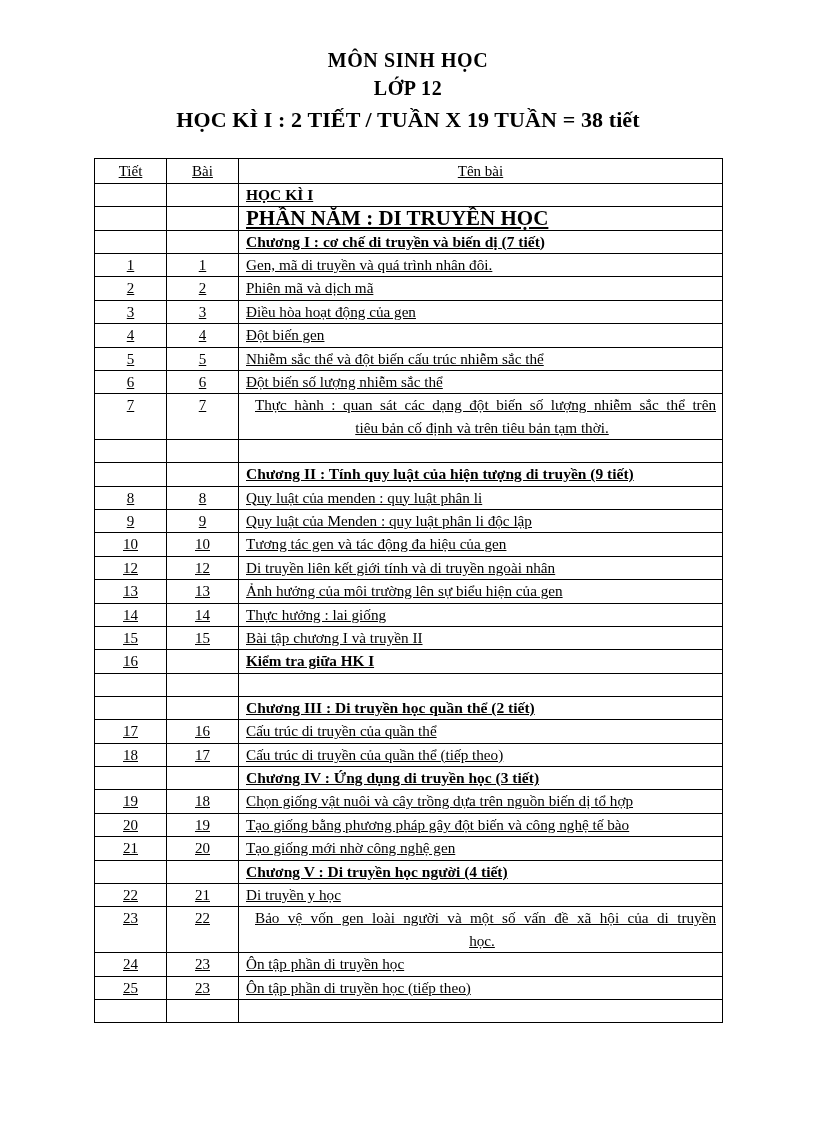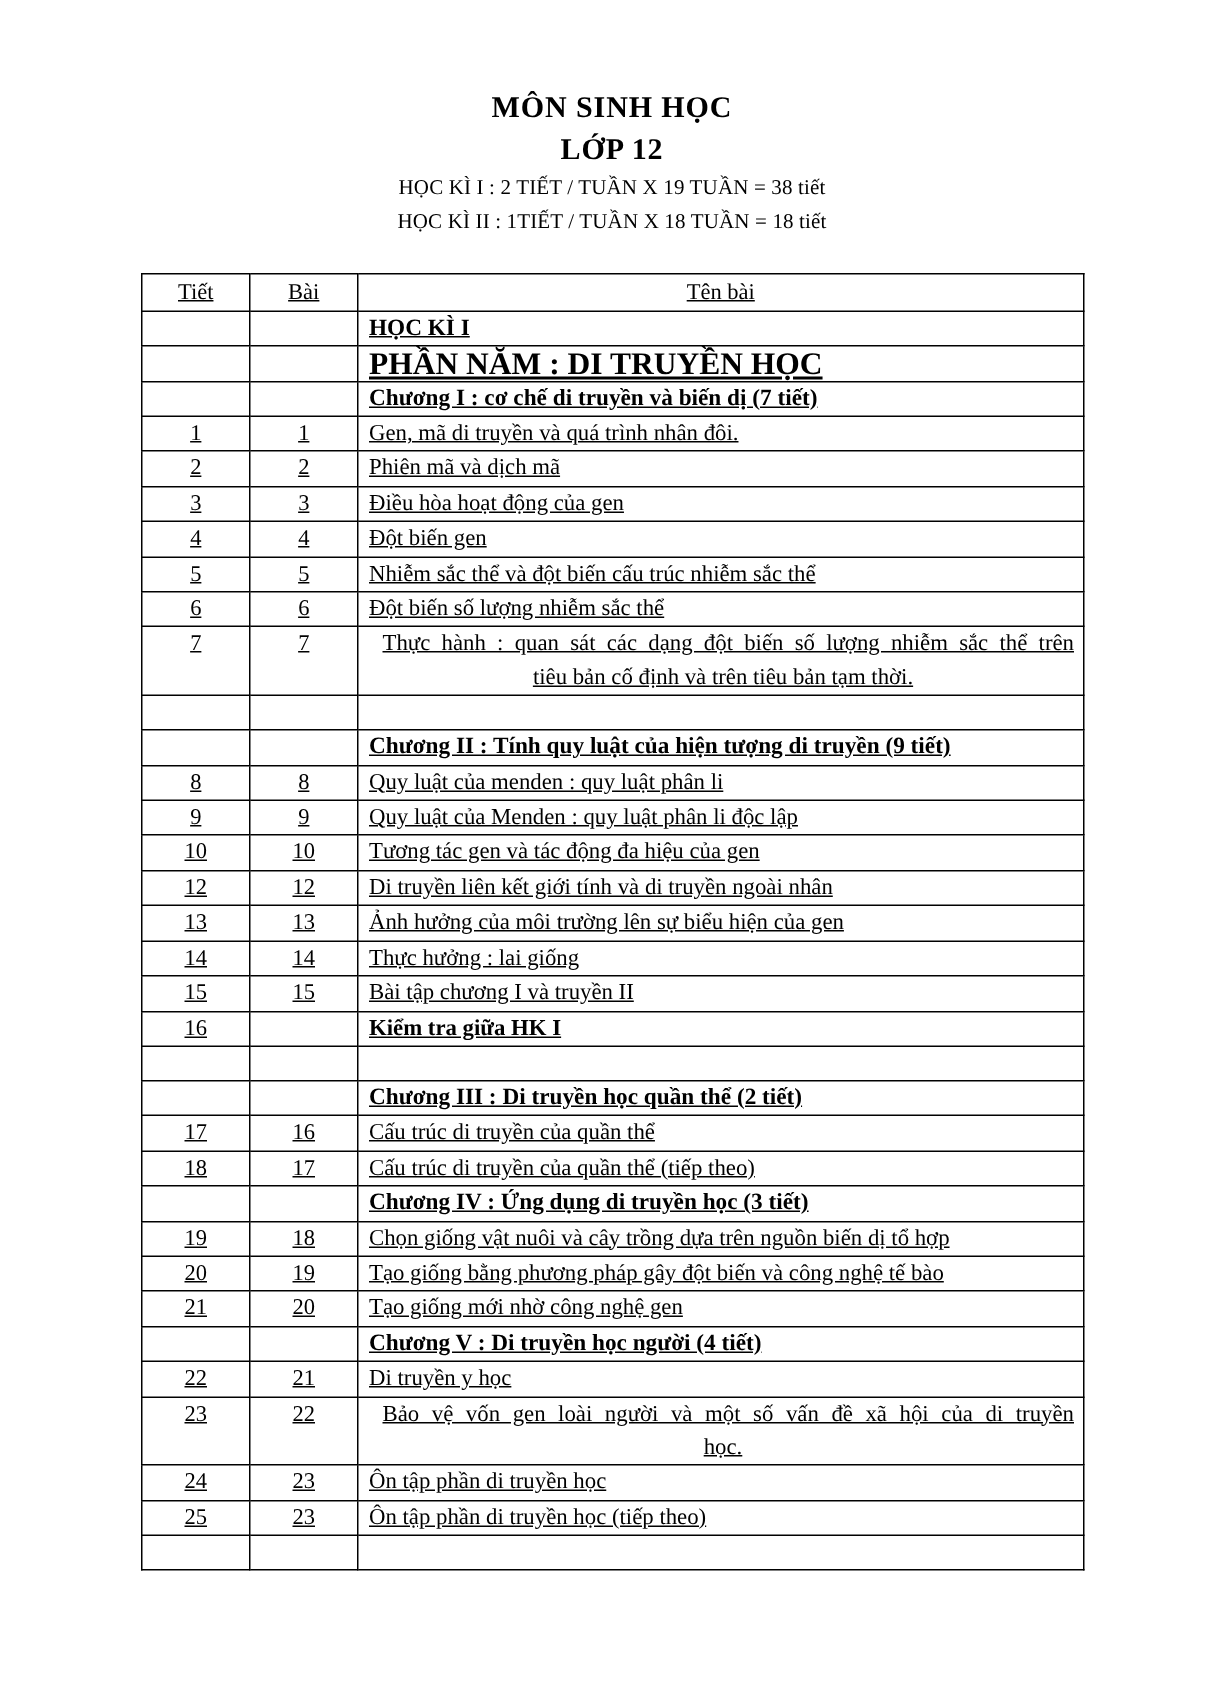--- a/index.html
+++ b/index.html
@@ -12,21 +12,21 @@
     height: 1123px;
     font-family: "Liberation Serif", "DejaVu Serif", serif;
     color: #000000;
     position: relative;
     overflow: hidden;
   }
   .page {
     width: 816px;
     height: 1123px;
     box-sizing: border-box;
-    padding: 12px;
+    padding: 0;
     position: relative;
   }
 
   
   .doc-header {
     text-align: center;
     padding-top: 48px;
   }
   .doc-header .title-1 {
     font-size: 20px;
@@ -35,22 +35,22 @@
     line-height: 1.25;
   }
   .doc-header .title-2 {
     font-size: 20px;
     font-weight: bold;
     letter-spacing: 0.6px;
     line-height: 1.3;
     margin-top: 2px;
   }
   .doc-header .subtitle {
-    font-size: 14px;
-    font-weight: normal;
+    font-size: 22px;
+    font-weight: bold;
     line-height: 1.35;
     margin-top: 4px;
     letter-spacing: 0.1px;
   }
 
   
   .table-wrap {
     margin: 23px auto 0 auto;
     width: 628px;
   }
@@ -136,21 +136,20 @@
 </style>
 </head>
 <body>
 
 <div class="page">
 
   <div class="doc-header">
     <div class="title-1">MÔN SINH HỌC</div>
     <div class="title-2">LỚP 12</div>
     <div class="subtitle">HỌC KÌ I :  2 TIẾT / TUẦN X 19 TUẦN = 38 tiết</div>
-    <div class="subtitle">HỌC KÌ II : 1TIẾT / TUẦN X 18 TUẦN = 18 tiết</div>
   </div>
 
   <div class="table-wrap">
     <table class="schedule">
       <colgroup>
         <col class="c-tiet">
         <col class="c-bai">
         <col class="c-ten">
       </colgroup>
       <thead>

